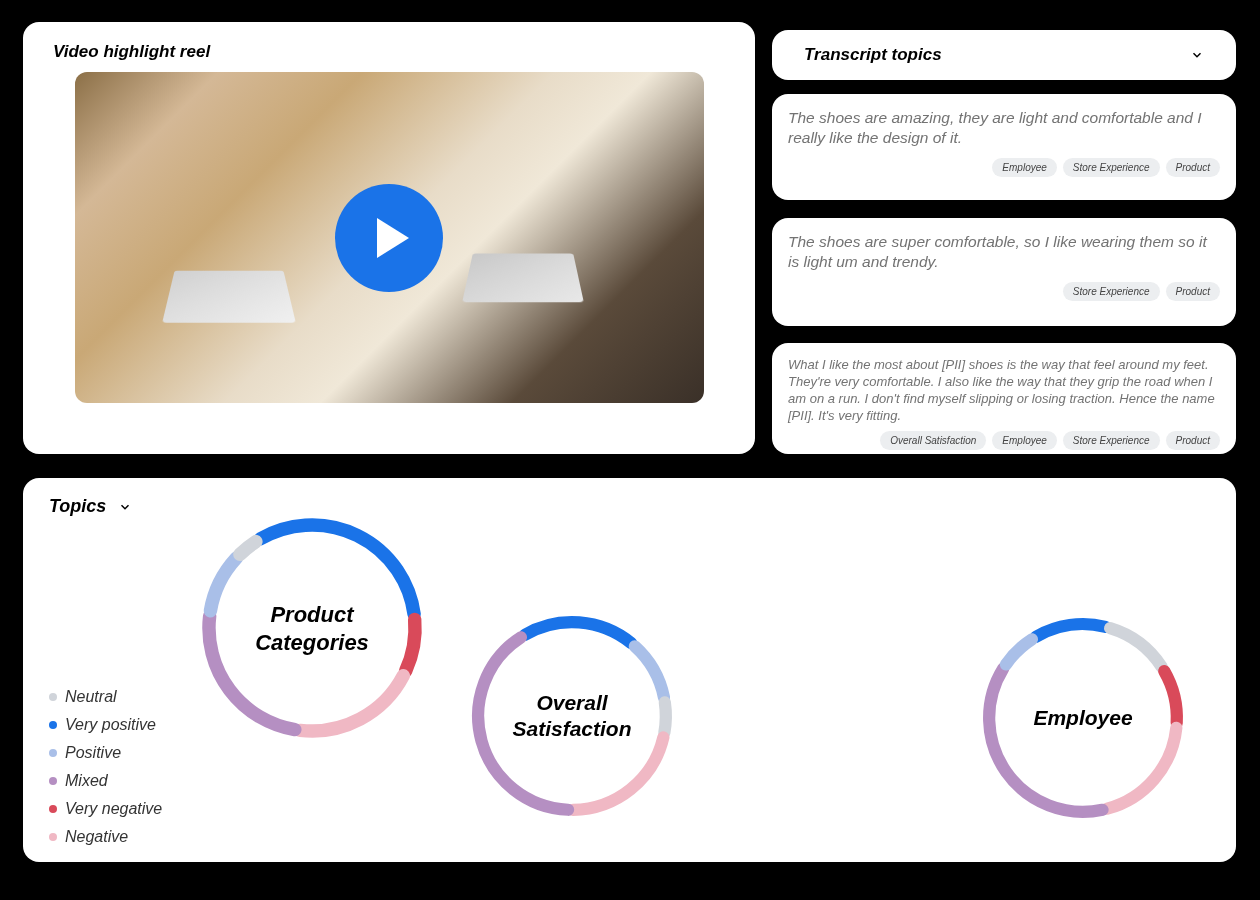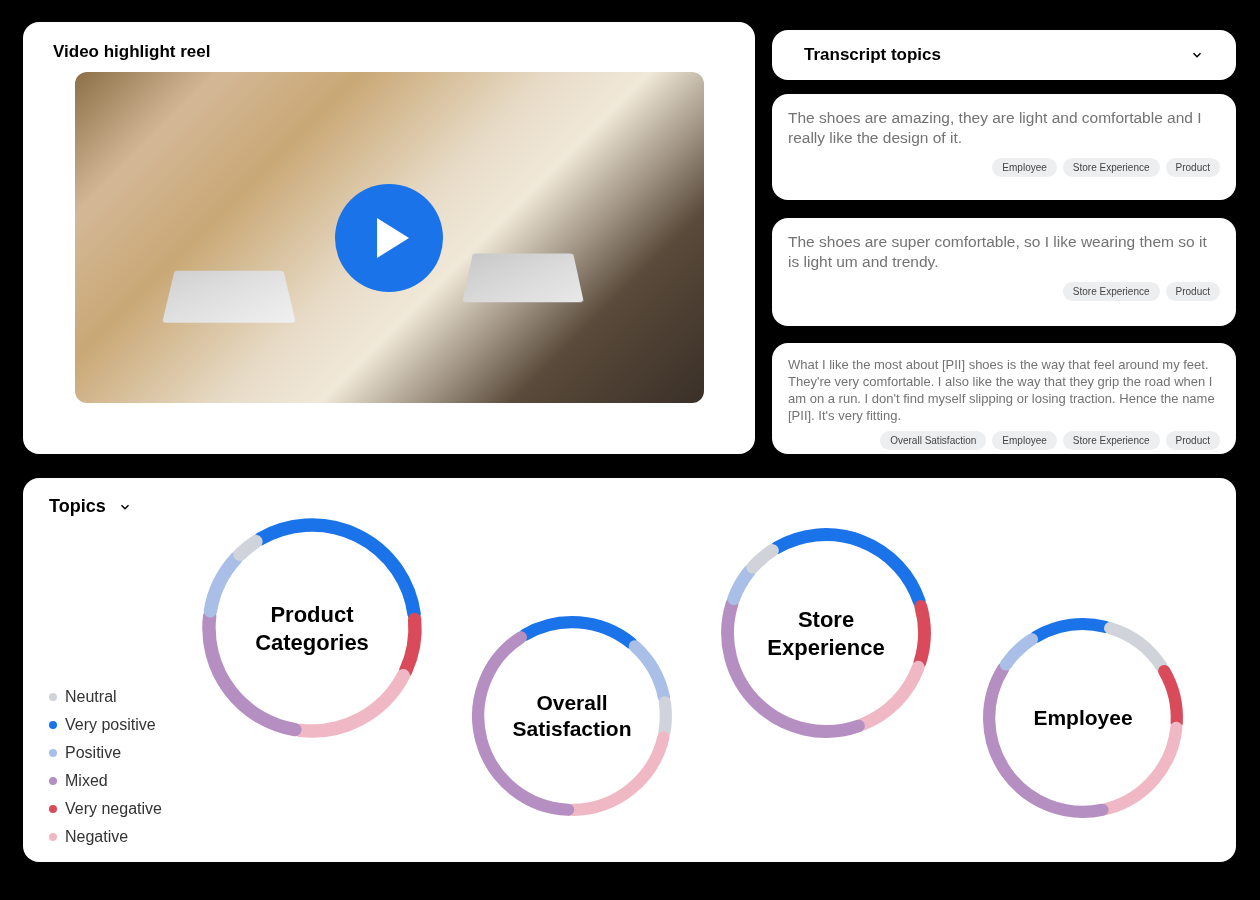--- a/index.html
+++ b/index.html
@@ -8,20 +8,21 @@
   font-family: -apple-system, BlinkMacSystemFont, "Segoe UI", Helvetica, Arial, sans-serif;
   width: 1260px;
   height: 900px;
   overflow: hidden;
   position: relative;
 }
 .card {
   background: #fff;
   border-radius: 16px;
   position: absolute;
+  font-style: italic;
 }
 .video-card {
   left: 23px;
   top: 22px;
   width: 732px;
   height: 432px;
   padding: 20px 30px;
 }
 .video-title {
   font-size: 17px;
@@ -297,31 +298,20 @@
   <div class="donut-container d2">
     <svg class="donut-svg" width="204" height="204" viewBox="0 0 100 100">
         <path d="M 27.00000000000001 10.162831425915819 A 46 46 0 0 1 78.94873798829252 14.251285772979344" stroke="#1a73e8" stroke-width="6" fill="none" stroke-linecap="round"></path>
         <path d="M 80.78000789250748 15.815338028039868 A 46 46 0 0 1 95.0924740325992 40.90776234256019" stroke="#a9bfe8" stroke-width="6" fill="none" stroke-linecap="round"></path>
         <path d="M 95.50652731629746 43.280180686129064 A 46 46 0 0 1 95.27299796658514 58.14589805470082" stroke="#d0d4da" stroke-width="6" fill="none" stroke-linecap="round"></path>
         <path d="M 94.78462953216538 60.50414002509015 A 46 46 0 0 1 50.48170206934733 95.99747779081356" stroke="#f0b8c4" stroke-width="6" fill="none" stroke-linecap="round"></path>
         <path d="M 48.07371992845684 95.95965018454748 A 46 46 0 0 1 24.94660438930876 11.421153874510495" stroke="#b58fc2" stroke-width="6" fill="none" stroke-linecap="round"></path>
       </svg>
     <div class="donut-label"><span>Overall</span><br><span>Satisfaction</span></div>
   </div>
-  <div class="donut-container d3">
-    <svg class="donut-svg" width="214" height="214" viewBox="0 0 100 100">
-        <path d="M 27.00000000000001 10.162831425915819 A 46 46 0 0 1 93.59734686044095 35.32787177228877" stroke="#1a73e8" stroke-width="6" fill="none" stroke-linecap="round"></path>
-        <path d="M 94.30547807269227 37.62968825169777 A 46 46 0 0 1 93.89505511174875 63.75587644377998" stroke="#d94a5a" stroke-width="6" fill="none" stroke-linecap="round"></path>
-        <path d="M 93.11497151662701 66.03431417680349 A 46 46 0 0 1 67.38067619364949 92.59004690125977" stroke="#f0b8c4" stroke-width="6" fill="none" stroke-linecap="round"></path>
-        <path d="M 65.12786574997483 93.44131303092414 A 46 46 0 0 1 6.104944888251254 36.244123556220046" stroke="#b58fc2" stroke-width="6" fill="none" stroke-linecap="round"></path>
-        <path d="M 6.885028483372992 33.96568582319651 A 46 46 0 0 1 14.251285772979344 21.05126201170747" stroke="#a9bfe8" stroke-width="6" fill="none" stroke-linecap="round"></path>
-        <path d="M 15.815338028039868 19.219992107492523 A 46 46 0 0 1 24.94660438930876 11.421153874510495" stroke="#d0d4da" stroke-width="6" fill="none" stroke-linecap="round"></path>
-      </svg>
-    <div class="donut-label"><span>Store</span><br><span>Experience</span></div>
-  </div>
   <div class="donut-container d4">
     <svg class="donut-svg" width="204" height="204" viewBox="0 0 100 100">
         <path d="M 27.00000000000001 10.162831425915819 A 46 46 0 0 1 60.97253904861473 5.327823124156744" stroke="#1a73e8" stroke-width="6" fill="none" stroke-linecap="round"></path>
         <path d="M 63.295462659445704 5.963303113524908 A 46 46 0 0 1 88.5788461254895 24.946604389308753" stroke="#d0d4da" stroke-width="6" fill="none" stroke-linecap="round"></path>
         <path d="M 89.83716857408419 27.000000000000004 A 46 46 0 0 1 95.93695859871039 52.407453987175415" stroke="#d94a5a" stroke-width="6" fill="none" stroke-linecap="round"></path>
         <path d="M 95.74800718694057 54.80830931031206 A 46 46 0 0 1 61.905676074715956 94.43258800929715" stroke="#f0b8c4" stroke-width="6" fill="none" stroke-linecap="round"></path>
         <path d="M 59.563937777616935 94.99478963375506 A 46 46 0 0 1 10.904936122604255 25.760033407152836" stroke="#b58fc2" stroke-width="6" fill="none" stroke-linecap="round"></path>
         <path d="M 12.227136379849611 23.747175886516146 A 46 46 0 0 1 24.94660438930876 11.421153874510495" stroke="#a9bfe8" stroke-width="6" fill="none" stroke-linecap="round"></path>
       </svg>
     <div class="donut-label">Employee</div>

